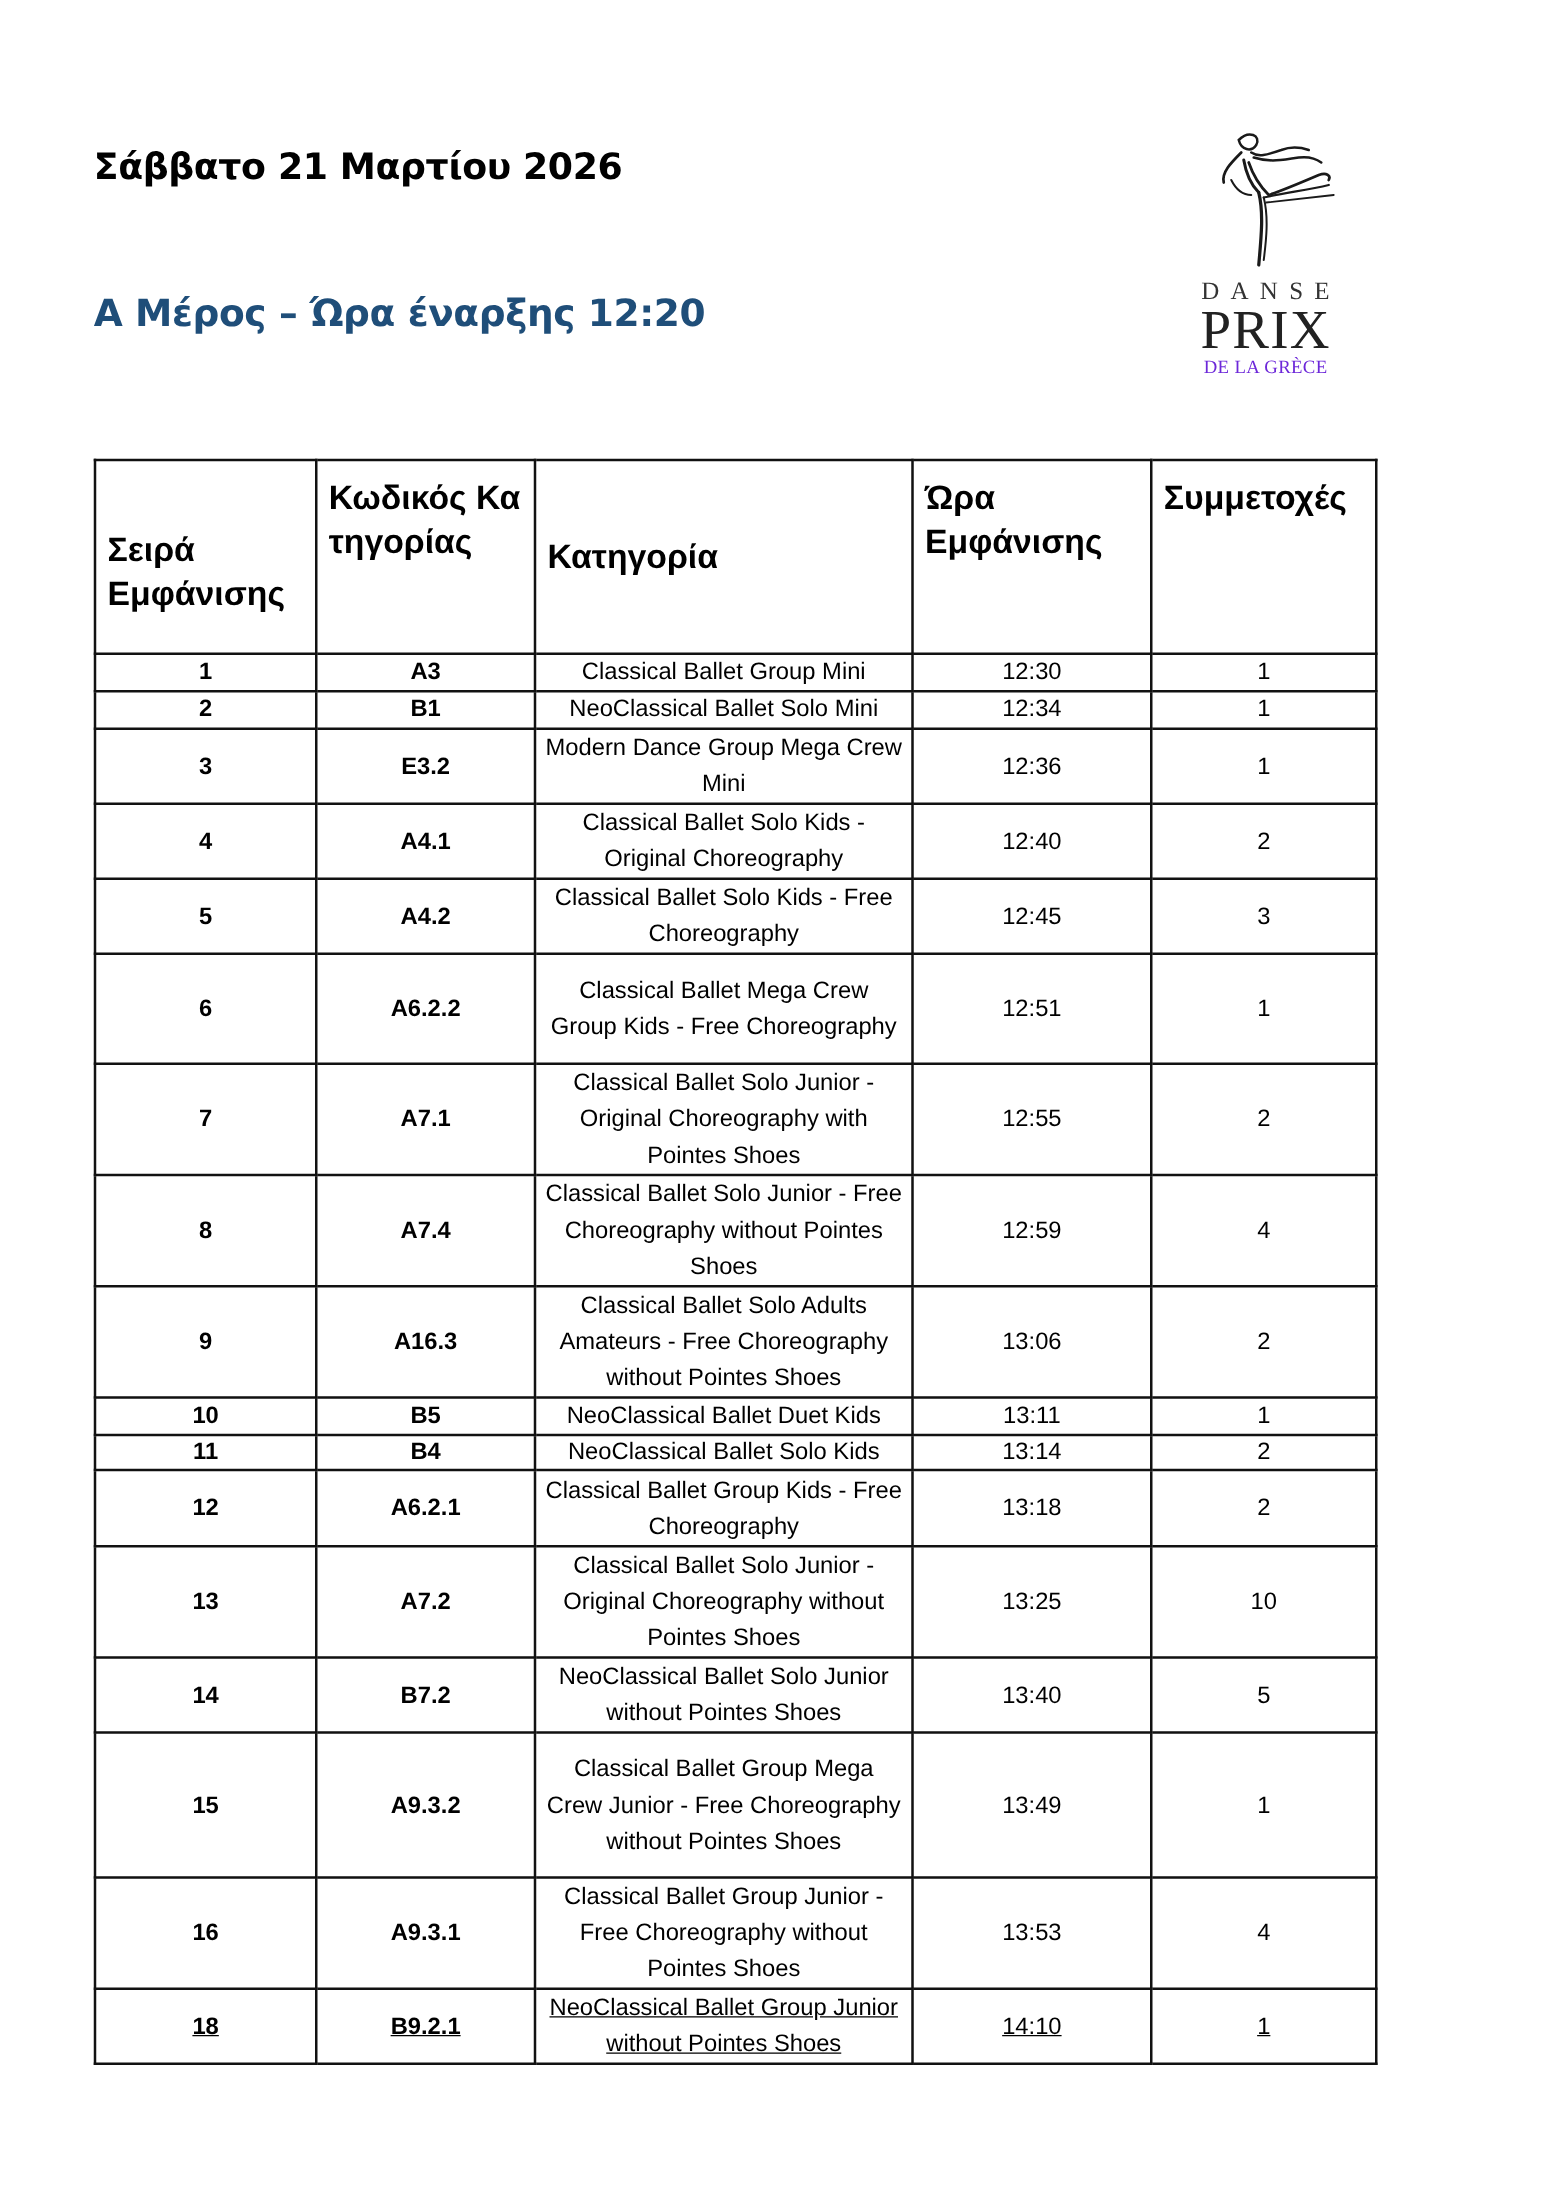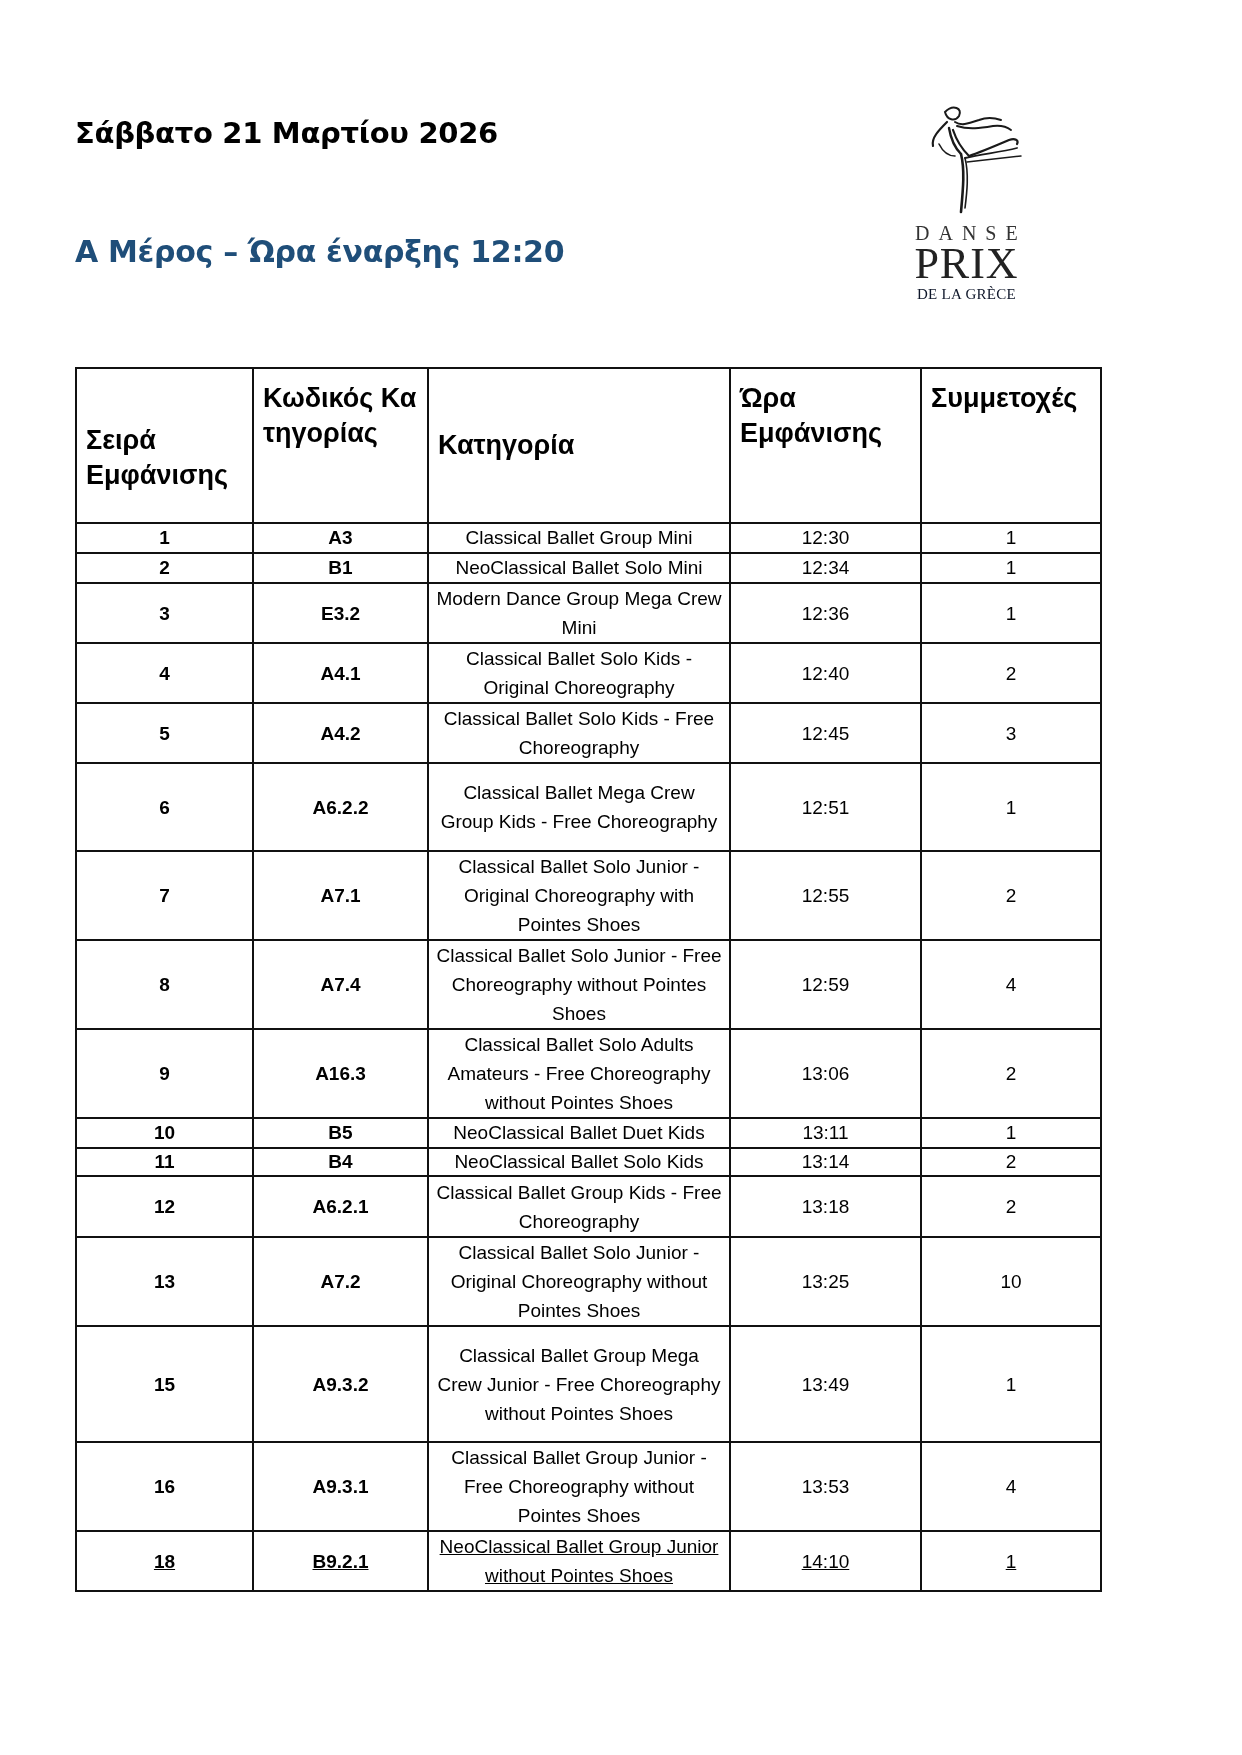--- a/index.html
+++ b/index.html
@@ -1,23 +1,23 @@
 <!DOCTYPE html>
 <html><head>
 <meta charset="utf-8">
 <style>
   html, body { margin: 0; padding: 0; background: #ffffff; }
   body { width: 1242px; height: 1755px; position: relative; overflow: hidden; font-family: "DejaVu Sans", sans-serif; color: #000; }
   .date-title { position: absolute; left: 75px; top: 116px; font-family: "DejaVu Sans", sans-serif; font-weight: bold; font-size: 29px; letter-spacing: -0.3px; color: #000; margin: 0; }
   .part-title { position: absolute; left: 75px; top: 234px; font-family: "DejaVu Sans", sans-serif; font-weight: bold; font-size: 30px; letter-spacing: -0.3px; color: #1f4e79; margin: 0; }
-  .logo { position: absolute; left: 909px; top: 100px; width: 115px; height: 205px; }
+  .logo { position: absolute; left: 955px; top: 100px; width: 115px; height: 205px; }
   .logo svg { display: block; }
   .logo .l1 { position: absolute; left: 0; top: 122px; width: 115px; text-align: center; font-family: "Liberation Serif", serif; font-size: 20px; letter-spacing: 9px; color: #333; padding-left: 6px; box-sizing: border-box; }
   .logo .l2 { position: absolute; left: 0; top: 142px; width: 115px; text-align: center; font-family: "Liberation Serif", serif; font-size: 44px; letter-spacing: 1px; color: #222; line-height: 44px; }
-  .logo .l3 { position: absolute; left: 0; top: 186px; width: 115px; text-align: center; font-family: "Liberation Serif", serif; font-size: 15px; color: #0f172a; letter-spacing: 0.3px; }
+  .logo .l3 { position: absolute; left: 0; top: 186px; width: 115px; text-align: center; font-family: "Liberation Serif", serif; font-size: 15px; color: #6d28d9; letter-spacing: 0.3px; }
   table.schedule { position: absolute; left: 75px; top: 367px; width: 1025px; border-collapse: collapse; table-layout: fixed; }
   table.schedule th, table.schedule td { border: 2px solid #111; padding: 0 4px; }
   table.schedule th { height: 129px; text-align: left; vertical-align: middle; font-family: "Liberation Sans", sans-serif; font-weight: bold; font-size: 27px; line-height: 35px; padding-left: 9px; }
   table.schedule th.top { vertical-align: top; padding-top: 12px; }
   table.schedule td { text-align: center; vertical-align: middle; font-family: "Liberation Sans", sans-serif; font-size: 19px; line-height: 29px; }
   td.c-order, td.c-code { font-weight: bold; }
   col.w1 { width: 177px; } col.w2 { width: 175px; } col.w3 { width: 302px; } col.w4 { width: 191px; } col.w5 { width: 180px; }
 </style>
 </head>
 <body>
@@ -154,20 +154,27 @@
         <td class="c-time">13:18</td>
         <td class="c-entries">2</td>
       </tr>
       <tr style="height: 88px;">
         <td class="c-order">13</td>
         <td class="c-code">A7.2</td>
         <td class="c-cat" style="line-height: 29px; padding: 0px 6px;">Classical Ballet Solo Junior - Original Choreography without Pointes Shoes</td>
         <td class="c-time">13:25</td>
         <td class="c-entries">10</td>
       </tr>
+      <tr style="height: 59px;">
+        <td class="c-order">14</td>
+        <td class="c-code">B7.2</td>
+        <td class="c-cat" style="line-height: 29px; padding: 0px 6px;">NeoClassical Ballet Solo Junior without Pointes Shoes</td>
+        <td class="c-time">13:40</td>
+        <td class="c-entries">5</td>
+      </tr>
       <tr style="height: 116px;">
         <td class="c-order">15</td>
         <td class="c-code">A9.3.2</td>
         <td class="c-cat" style="line-height: 29px; padding: 0px 6px;">Classical Ballet Group Mega Crew Junior - Free Choreography without Pointes Shoes</td>
         <td class="c-time">13:49</td>
         <td class="c-entries">1</td>
       </tr>
       <tr style="height: 87px;">
         <td class="c-order">16</td>
         <td class="c-code">A9.3.1</td>

